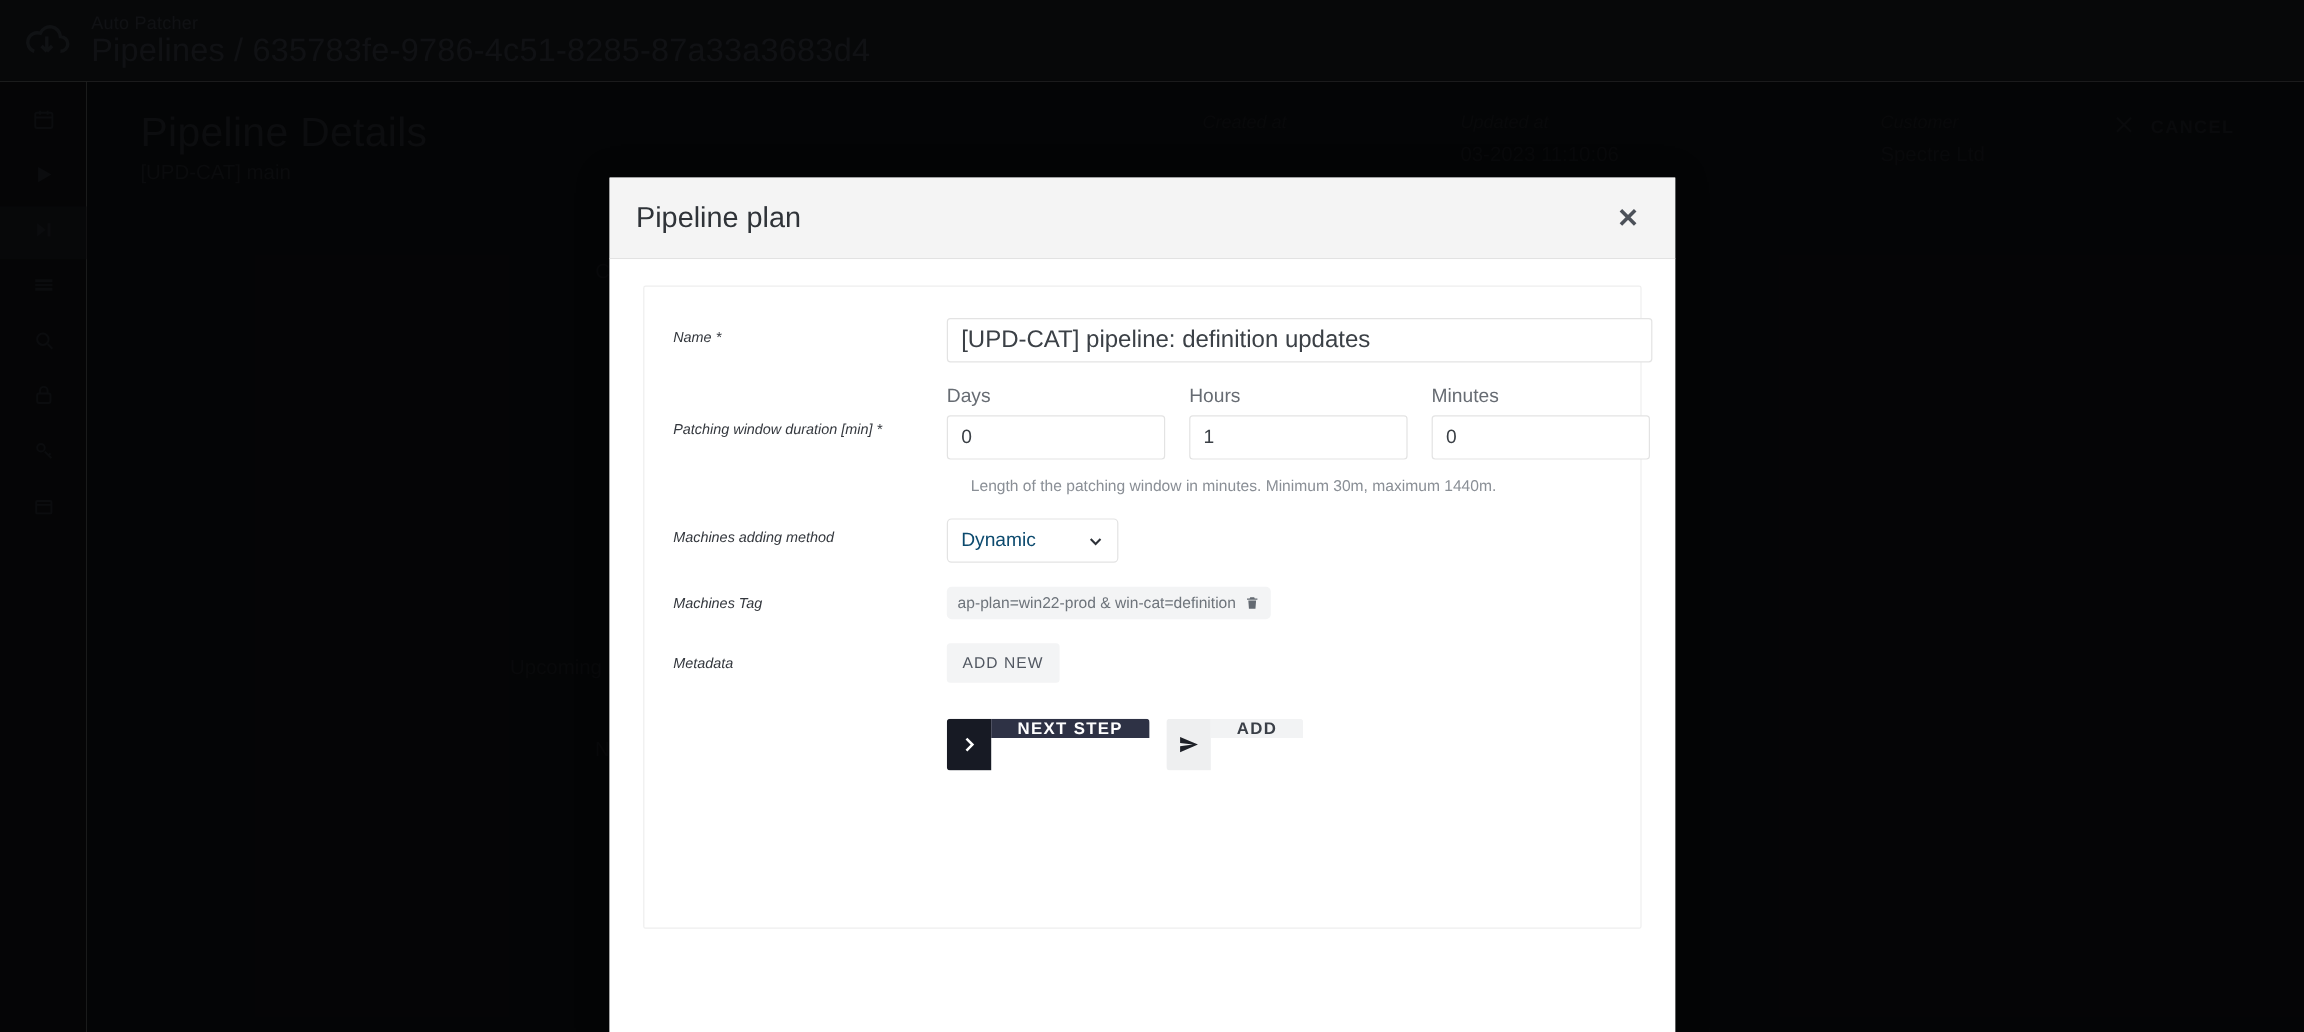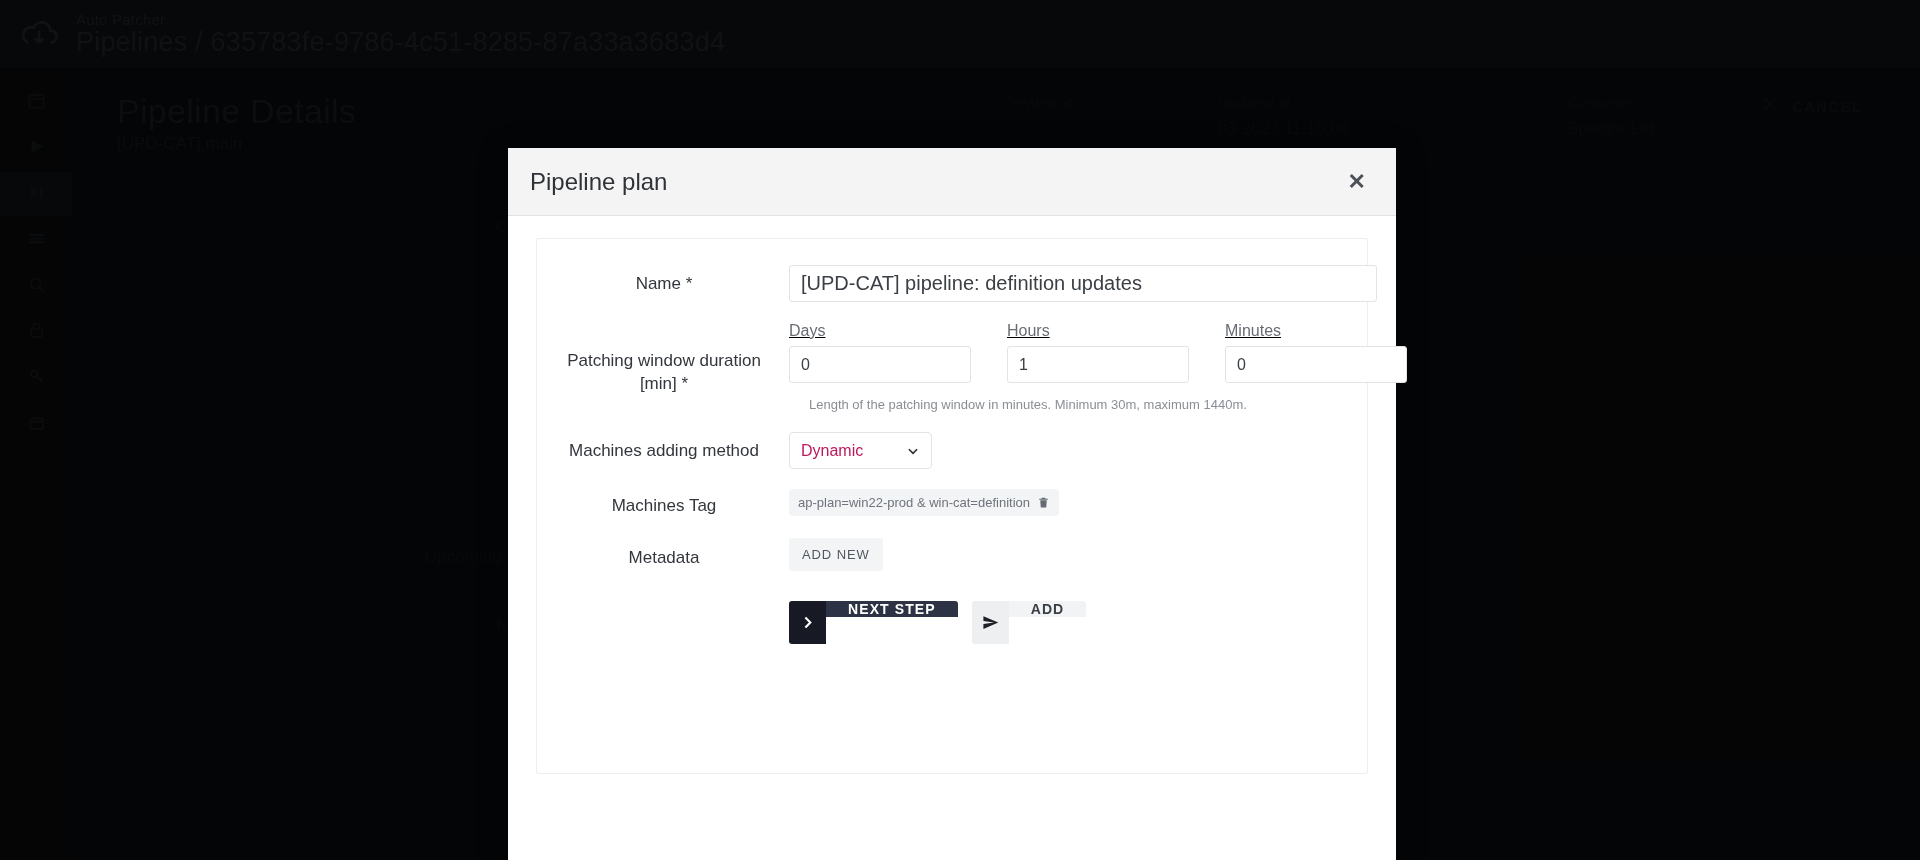--- a/index.html
+++ b/index.html
@@ -76,48 +76,48 @@
   }
   .modal-body { flex: 1; padding: 22px 0 0 0; background: #fff; }
 
   .inner-card {
     margin: 0 28px; border: 1px solid #eeeeee; border-radius: 2px;
     padding: 26px 24px 30px 24px; height: 536px;
   }
 
   .frm-row { display: flex; align-items: flex-start; margin-bottom: 20px; }
   .frm-label {
-    width: 228px; flex: 0 0 228px; text-align: center; padding-right: 22px;
-    font-size: 17px; color: #33373d; line-height: 1.35; padding-top: 8px;
+    width: 228px; flex: 0 0 228px; text-align: left; padding-right: 22px;
+    font-size: 12px; color: #33373d; line-height: 1.35; padding-top: 8px; font-style: italic;
   }
   .frm-label .req { color: #33373d; }
   .frm-field { flex: 1; }
 
   .txt-input {
     width: 588px; height: 37px; border: 1px solid #e3e3e3; border-radius: 3px;
     padding: 0 11px; font-size: 20px; color: #3b4046; background: #fff;
     font-family: "Liberation Sans", sans-serif;
   }
   .txt-input::placeholder { color: #b9bec4; }
 
-  .dur-group { display: flex; gap: 36px; text-decoration: underline; }
+  .dur-group { display: flex; gap: 20px; }
   .dur-col { width: 182px; }
   .dur-cap { font-size: 16px; color: #676c73; margin-bottom: 6px; }
   .dur-input {
     width: 182px; height: 37px; border: 1px solid #e3e3e3; border-radius: 3px;
     padding: 0 11px; font-size: 16px; color: #3b4046; background: #fff;
     font-family: "Liberation Sans", sans-serif;
   }
   .hint { font-size: 13px; color: #8a8f96; margin-top: 14px; margin-left: 20px; }
 
   .sel-wrap { position: relative; width: 143px; }
   .sel-box {
     width: 143px; height: 37px; border: 1px solid #e3e3e3; border-radius: 4px;
     background: #fff; display: flex; align-items: center; padding: 0 11px;
-    font-size: 16px; color: #be185d; cursor: pointer;
+    font-size: 16px; color: #0c4a6e; cursor: pointer;
   }
   .sel-caret { margin-left: auto; width: 14px; height: 14px; color: #2d3239; }
 
   .tag-chip {
     display: inline-flex; align-items: center; gap: 7px;
     background: #f3f4f5; border-radius: 4px; padding: 6px 9px;
     font-size: 13px; color: #6e747b;
   }
   .tag-del { width: 13px; height: 13px; color: #646a72; cursor: pointer; }
 

